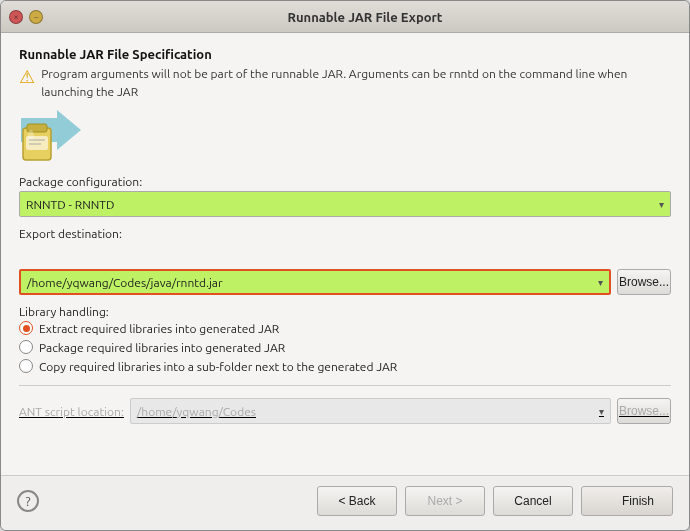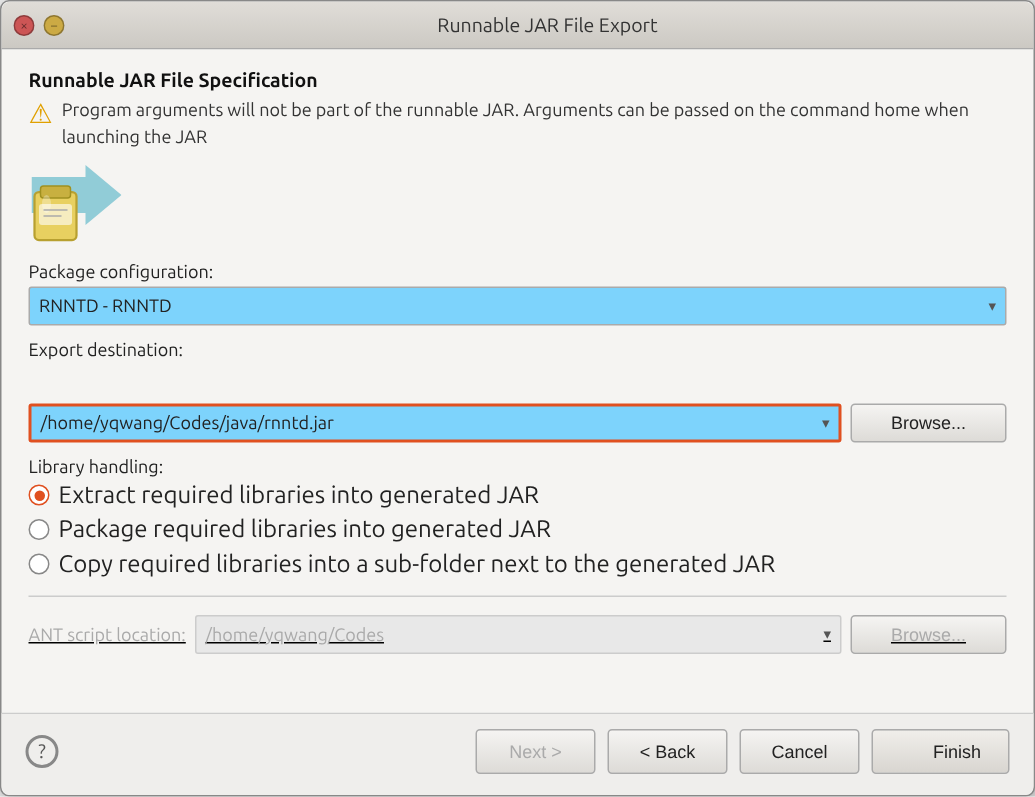--- a/index.html
+++ b/index.html
@@ -42,21 +42,21 @@
       display: flex; align-items: center; justify-content: center;
       font-size: 9px; color: rgba(0,0,0,0.5);
       cursor: pointer;
     }
     .titlebar-btn.close { background: #cc5555; }
     .titlebar-btn.min { background: #ccaa44; }
     .titlebar-title {
       flex: 1;
       text-align: center;
       font-size: 13px;
-      font-weight: normal;
+      font-weight: bold;
       color: #333;
     }
     .content {
       flex: 1;
       padding: 14px 18px;
       display: flex;
       flex-direction: column;
       gap: 10px;
       overflow: hidden;
     }
@@ -107,40 +107,40 @@
     .field-row {
       display: flex;
       gap: 6px;
       align-items: center;
       margin-top: 29px;
     }
     .combo-box {
       flex: 1;
       height: 26px;
       border: 1px solid #aaa;
-      background: #7dd3fc;
+      background: #bef264;
       padding: 2px 6px;
       font-size: 12px;
       color: #222;
       display: flex;
       align-items: center;
       justify-content: space-between;
       border-radius: 2px;
     }
     .combo-box.active-border {
       border-color: #e05020;
       border-width: 2px;
     }
     .combo-arrow {
       font-size: 10px;
       color: #555;
     }
     .browse-btn {
       height: 26px;
-      padding: 0 26px;
+      padding: 0 1px;
       border: 1px solid #aaa;
       background: linear-gradient(to bottom, #f5f4f2, #dddbd7);
       font-size: 12px;
       color: #222;
       cursor: pointer;
       border-radius: 3px;
       white-space: nowrap;
     }
     .browse-btn.disabled {
       color: #aaa;
@@ -148,21 +148,21 @@
     }
     .radio-group {
       display: flex;
       flex-direction: column;
       gap: 5px;
     }
     .radio-item {
       display: flex;
       align-items: center;
       gap: 6px;
-      font-size: 16px;
+      font-size: 12px;
       color: #222;
       cursor: pointer;
     }
     .radio-circle {
       width: 14px; height: 14px;
       border-radius: 50%;
       border: 1px solid #888;
       background: white;
       display: flex; align-items: center; justify-content: center;
       flex-shrink: 0;
@@ -268,21 +268,21 @@
     <div class="titlebar-title">Runnable JAR File Export</div>
   </div>
 
   <div class="content">
 
     <div class="top-row">
       <div style="flex:1">
         <div class="section-title">Runnable JAR File Specification</div>
         <div class="warning-box">
           <span class="warning-icon">⚠</span>
-          <span class="warning-text">Program arguments will not be part of the runnable JAR. Arguments can be passed on the command home when launching the JAR</span>
+          <span class="warning-text">Program arguments will not be part of the runnable JAR. Arguments can be rnntd on the command line when launching the JAR</span>
         </div>
       </div>
 
       <div class="jar-icon">
         <svg width="60" height="54" viewBox="0 0 60 54">
 
           <polygon points="0,8 36,8 36,0 60,20 36,40 36,32 0,32" fill="#6bc" opacity="0.7"></polygon>
 
           <rect x="2" y="18" width="28" height="32" rx="3" fill="#e8d060" stroke="#b8a030" stroke-width="1.5"></rect>
           <rect x="6" y="14" width="20" height="8" rx="2" fill="#c8b040" stroke="#a09020" stroke-width="1"></rect>
@@ -355,19 +355,19 @@
 
     <div class="spacer"></div>
 
   </div>
 
   <div class="footer">
     <div class="help-icon">
       <span>?</span>
     </div>
     <div class="btn-group">
+      <button class="nav-btn">&lt; Back</button>
       <button class="nav-btn disabled">Next &gt;</button>
-      <button class="nav-btn">&lt; Back</button>
       <button class="nav-btn">Cancel</button>
       <button class="nav-btn primary">Finish</button>
     </div>
   </div>
 </div>
 
 </body></html>

